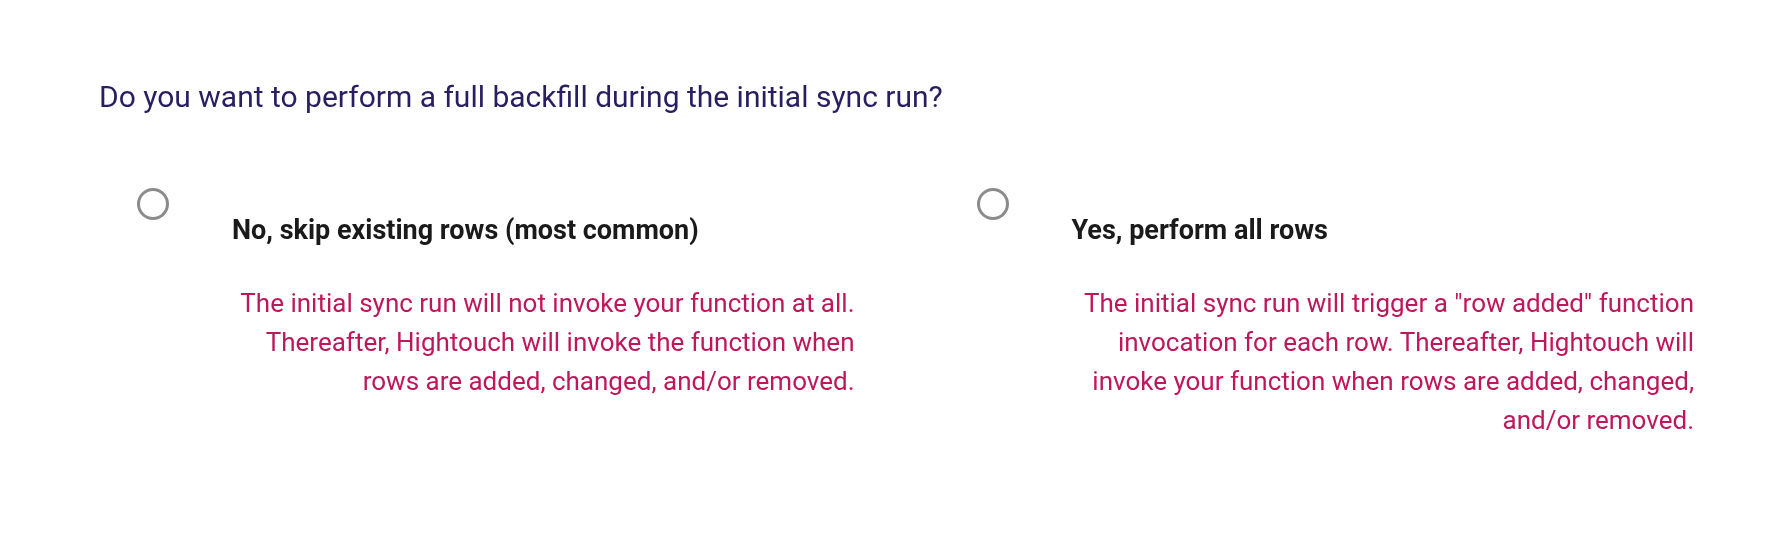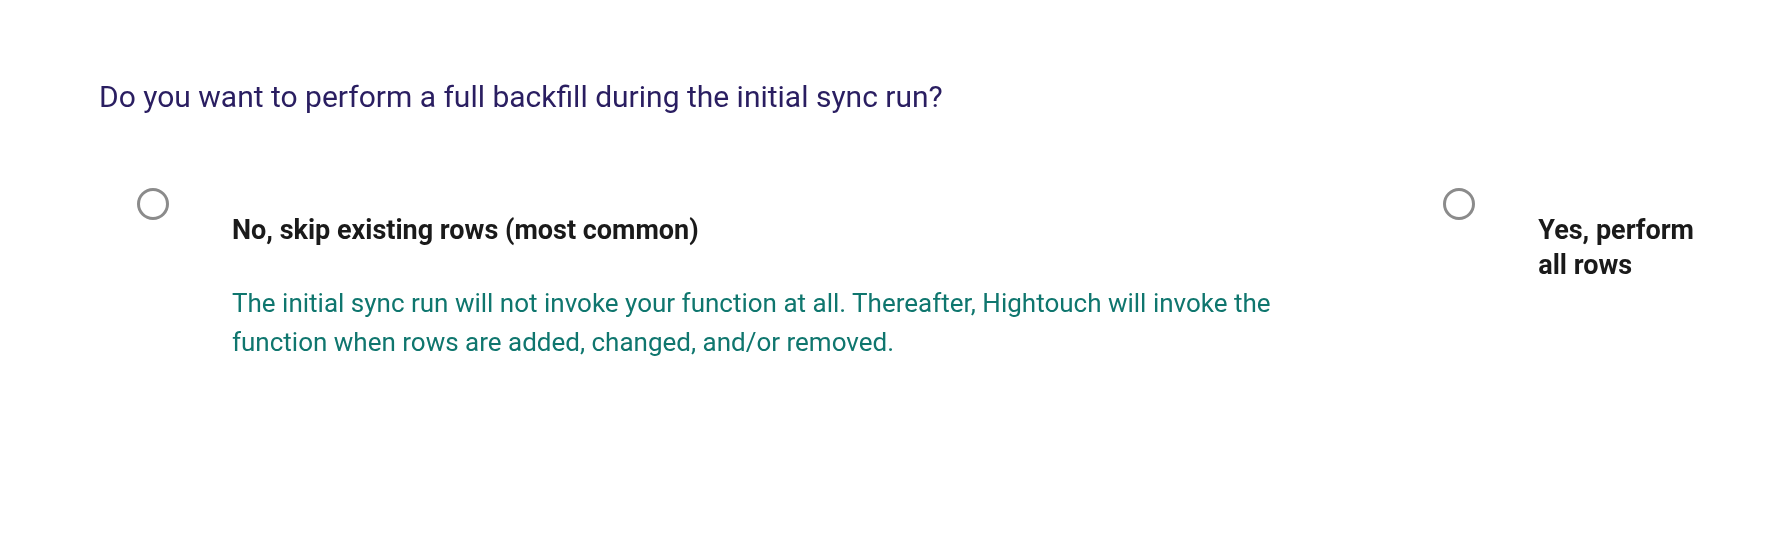--- a/index.html
+++ b/index.html
@@ -48,22 +48,23 @@
     }
     .radio-label {
       font-size: 27px;
       font-weight: 700;
       color: #1a1a1a;
       line-height: 1.3;
     }
     .radio-description {
       font-size: 26px;
       font-weight: 400;
-      color: #0f766e;
+      color: #be185d;
       line-height: 1.5;
+      text-align: right;
     }
   </style>
 </head>
 <body>
 
 <h2 class="question-heading">Do you want to perform a full backfill during the initial sync run?</h2>
 
 <div class="radio-group">
 
   <div class="radio-option">
@@ -71,16 +72,17 @@
     <div class="radio-content">
       <div class="radio-label">No, skip existing rows (most common)</div>
       <div class="radio-description">The initial sync run will not invoke your function at all. Thereafter, Hightouch will invoke the function when rows are added, changed, and/or removed.</div>
     </div>
   </div>
 
   <div class="radio-option">
     <div class="radio-button"></div>
     <div class="radio-content">
       <div class="radio-label">Yes, perform all rows</div>
+      <div class="radio-description">The initial sync run will trigger a "row added" function invocation for each row. Thereafter, Hightouch will invoke your function when rows are added, changed, and/or removed.</div>
     </div>
   </div>
 
 </div>
 
 </body></html>

